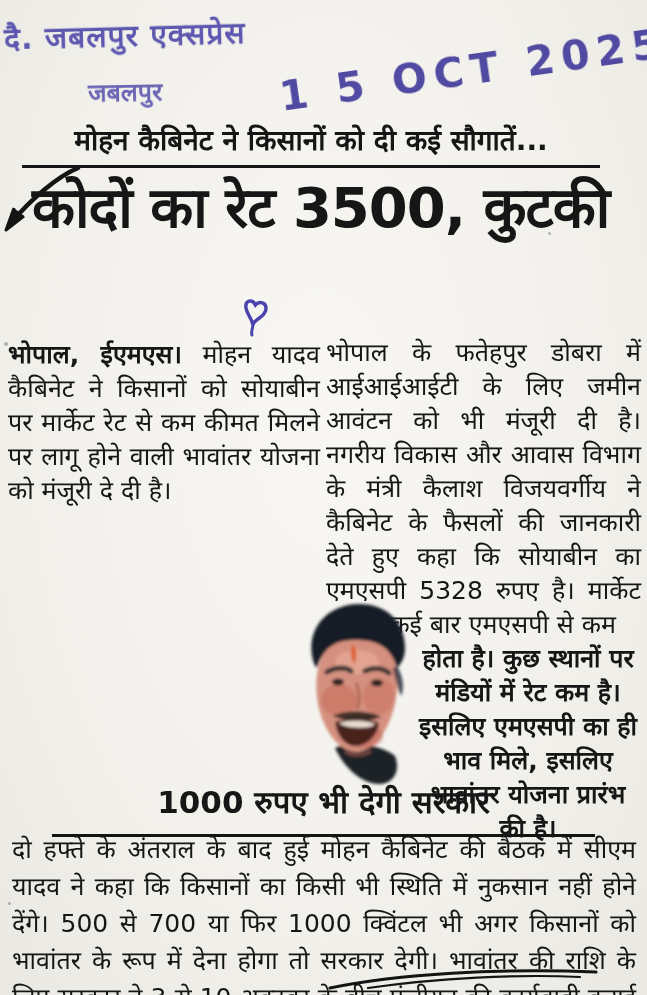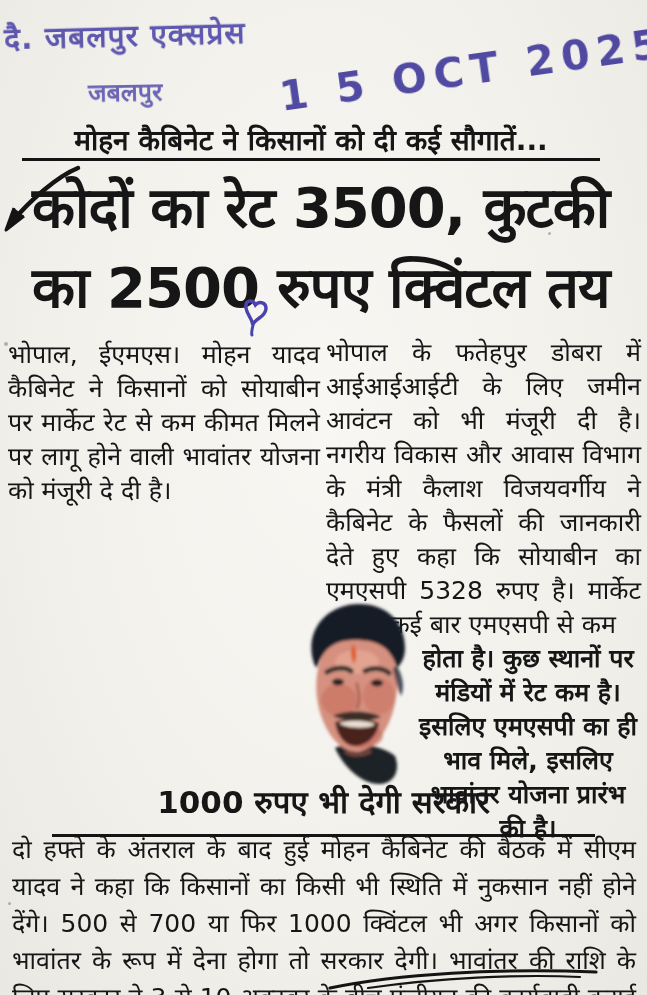--- a/index.html
+++ b/index.html
@@ -27,39 +27,39 @@
   .date-stamp{
     position:absolute;left:278px;top:48px;width:360px;
     font-size:41px;font-weight:700;color:#443c9c;
     letter-spacing:7px;transform:rotate(-8deg);
     filter:blur(0.4px);opacity:.92;white-space:nowrap;
   }
   
   .kicker{
     position:absolute;left:22px;top:120px;width:578px;
     text-align:center;font-size:28px;font-weight:800;
-    border-bottom:3px solid #141414;
+    padding-bottom:7px;border-bottom:3px solid #141414;
   }
   
   .headline{
     position:absolute;left:32px;top:168px;width:582px;
     font-size:56px;line-height:80px;font-weight:900;
     text-align:left;letter-spacing:-1px;
   }
   .headline .hl-line{display:block;white-space:nowrap;}
   
   .pen-arrow{position:absolute;left:0;top:160px;}
   .pen-heart{position:absolute;left:240px;top:297px;}
   .pen-swoosh{position:absolute;left:328px;top:966px;}
   
   .col{position:absolute;font-size:25px;line-height:34px;text-align:justify;}
   .col p{margin:0;}
   .col-left{left:8px;top:338px;width:312px;}
   .col-right{left:326px;top:336px;width:315px;}
-  .lead{font-weight:400;margin-top:24px;}
+  .lead{font-weight:700;margin-top:24px;}
   .p-indent{text-indent:44px;}
   .col-left .narrow{width:270px;}
   .col-right .narrow{width:226px;margin-left:89px;text-align:center;font-weight:bold;}
   
   .photo{position:absolute;left:283px;top:596px;width:146px;height:190px;}
   
   .subhead{
     position:absolute;left:52px;top:780px;width:543px;
     text-align:center;font-size:31px;font-weight:700;
     padding-bottom:12px;border-bottom:3px solid #141414;
@@ -83,21 +83,20 @@
 
   <div class="kicker">मोहन कैबिनेट ने किसानों को दी कई सौगातें...</div>
 
   <svg class="pen-arrow" width="82" height="86" viewBox="0 0 82 86">
     <path d="M78,8 C58,16 30,40 12,62" fill="none" stroke="#141414" stroke-width="4.5" stroke-linecap="round"></path>
     <path d="M24,56 L6,70 L14,48" fill="#141414" stroke="#141414" stroke-width="3" stroke-linejoin="round"></path>
   </svg>
 
   <h1 class="headline" style="margin:0;">
     <span class="hl-line">कोदों का रेट 3500, कुटकी</span>
-    <span class="hl-line">का 2500 रुपए क्विंटल तय</span>
   </h1>
 
   <svg class="pen-heart" width="30" height="42" viewBox="0 0 30 42">
     <path d="M14,8 C10,2 3,5 5,12 C7,19 13,22 14,28 C16,21 25,19 25,11 C25,4 17,3 14,8 Z" fill="none" stroke="#4a43ad" stroke-width="3.4" stroke-linecap="round" transform="rotate(8 15 18)"></path>
     <path d="M13,28 C12,33 11,36 12,38" fill="none" stroke="#4a43ad" stroke-width="3" stroke-linecap="round"></path>
   </svg>
 
   <div class="col col-left">
     <p><span class="lead">भोपाल, ईएमएस।</span><span> मोहन यादव कैबिनेट ने किसानों को सोयाबीन पर मार्केट रेट से कम कीमत मिलने पर लागू होने वाली भावांतर योजना को मंजूरी दे दी है।</span></p>
   </div>

